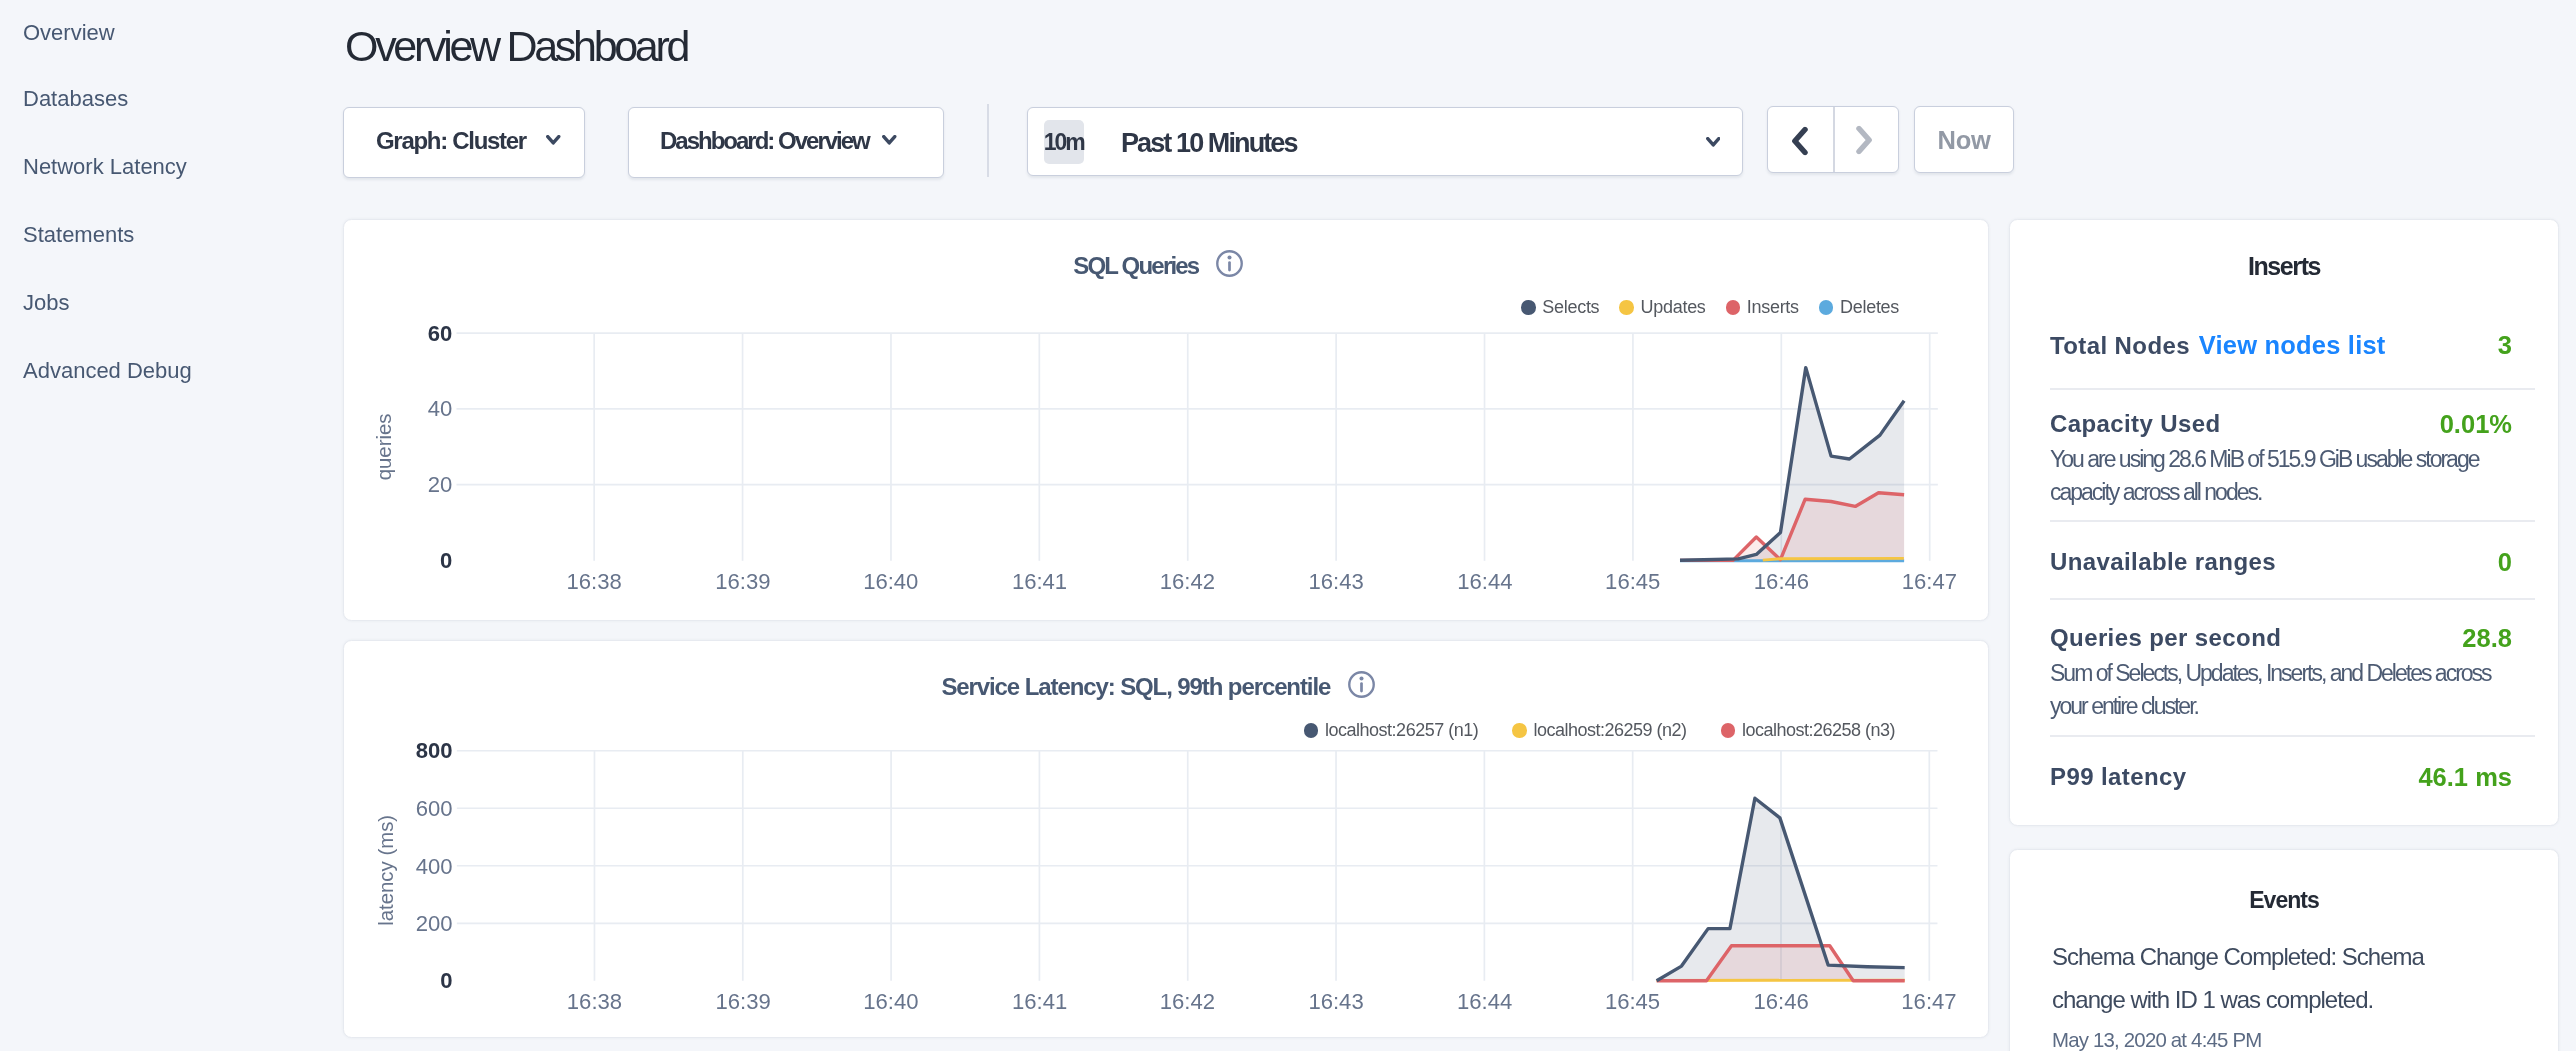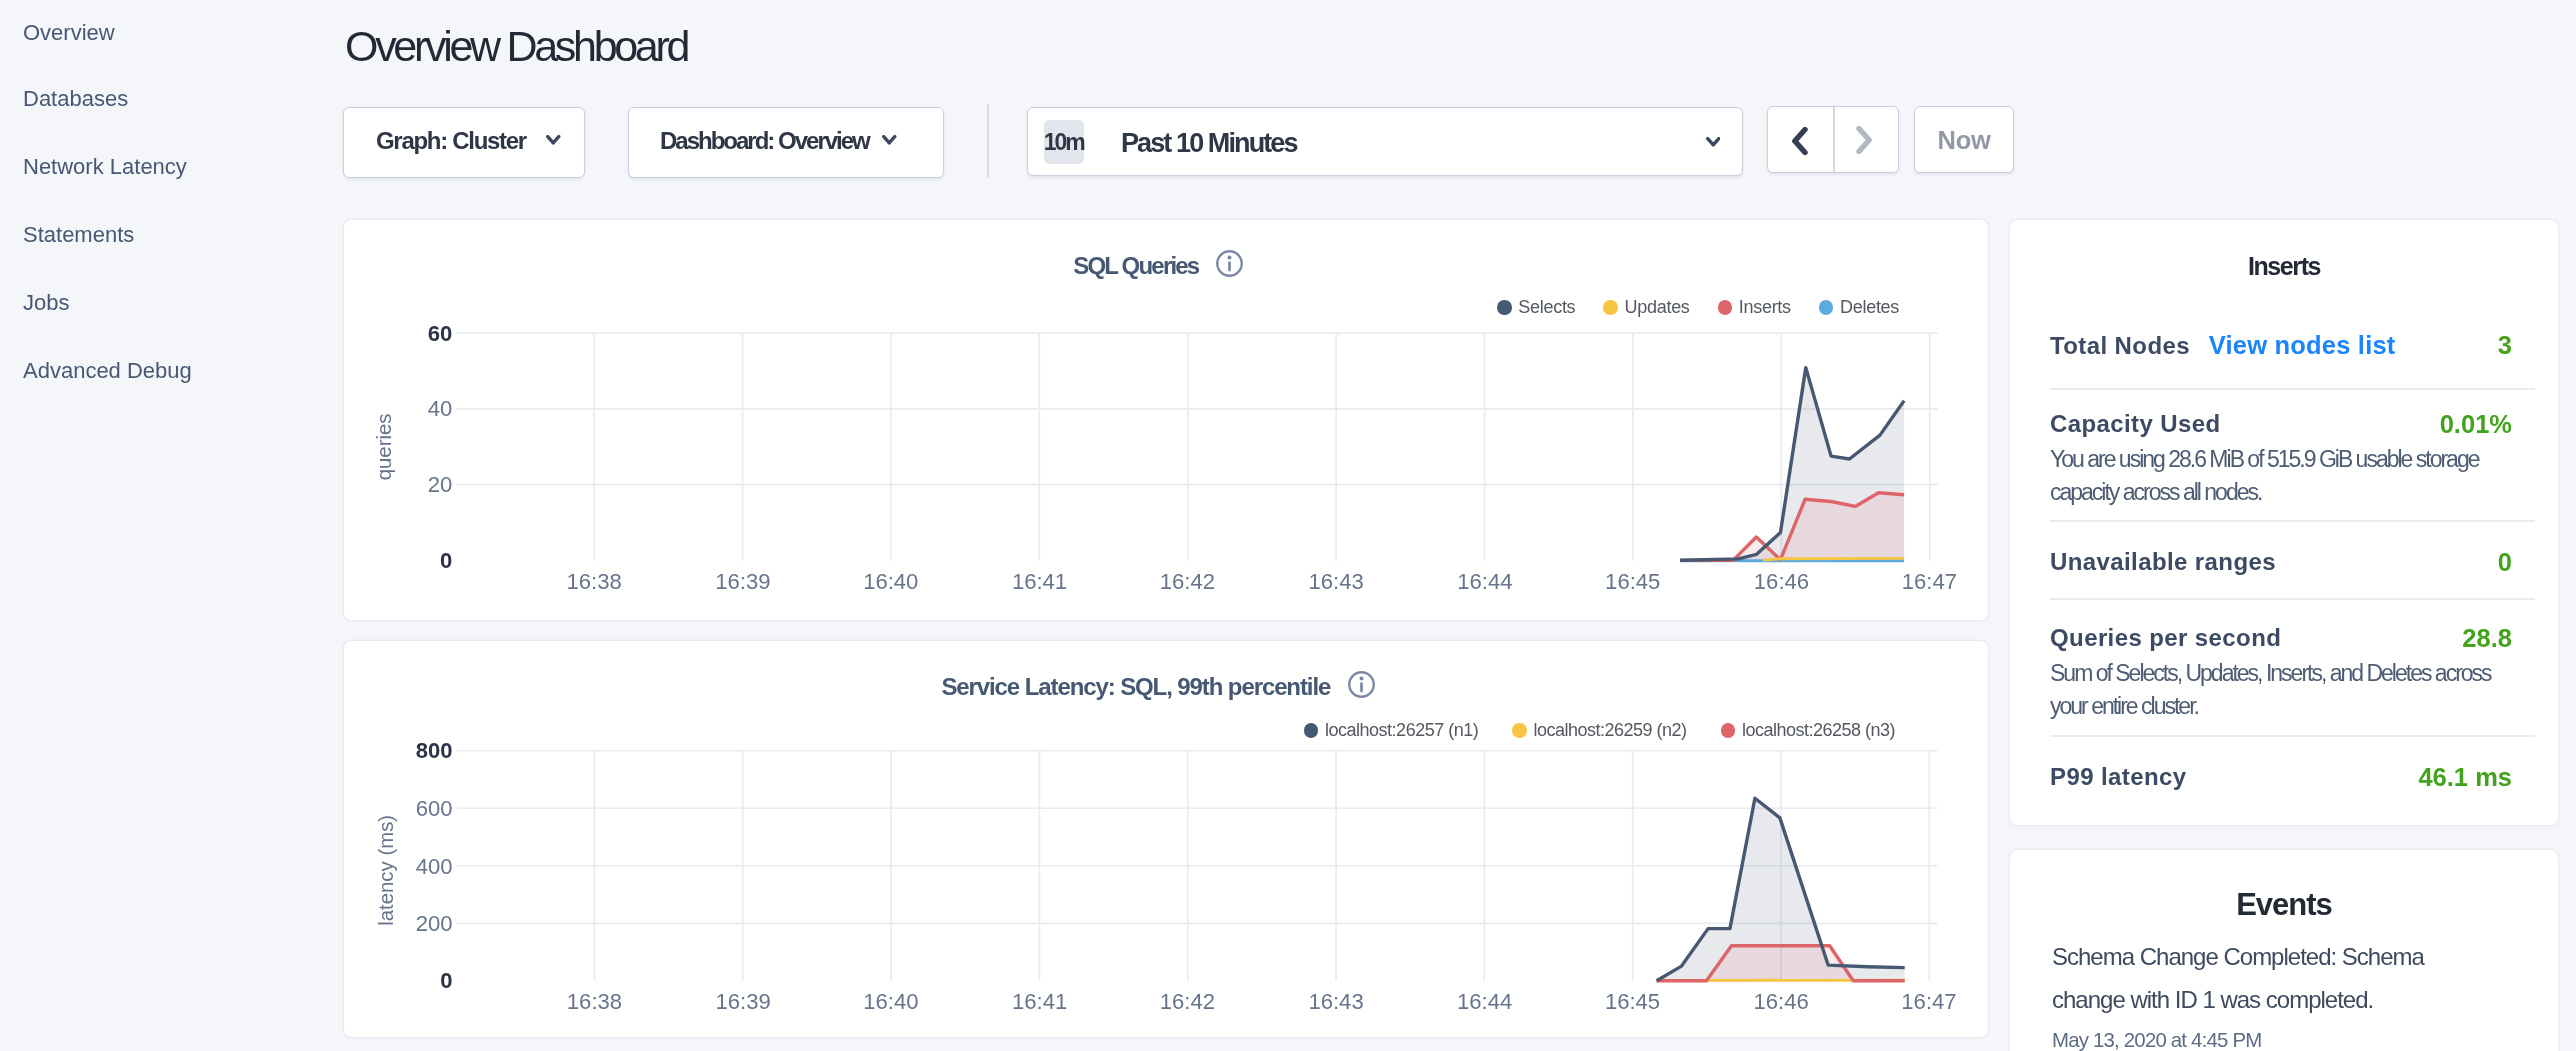--- a/index.html
+++ b/index.html
@@ -82,21 +82,21 @@
 </div>
 
 <div class="card" style="left:343px; top:219px; width:1646px; height:402px;">
   <div class="chart-title" style="letter-spacing:-1.8px;">SQL Queries
     <svg style="margin-top:-4.3px; flex:none; letter-spacing:0;" width="27" height="27" viewBox="0 0 32 32" fill="none">
         <circle cx="16" cy="16" r="14.5" stroke="#7b87a6" stroke-width="2.8"></circle>
         <circle cx="16" cy="8.8" r="2.4" fill="#7b87a6"></circle>
         <rect x="14.4" y="13.2" width="3.2" height="12.2" rx="1.6" fill="#7b87a6"></rect>
       </svg>
   </div>
-  <div class="legend" style="top:77px; right:89px; gap:28px; letter-spacing:-0.3px;">
+  <div class="legend" style="top:77px; right:89px; gap:20px; letter-spacing:-0.3px;">
     <span class="item"><span class="dot" style="background:#475872;"></span>Selects</span>
     <span class="item"><span class="dot" style="background:#f5c543;"></span>Updates</span>
     <span class="item"><span class="dot" style="background:#dd6468;"></span>Inserts</span>
     <span class="item"><span class="dot" style="background:#5caade;"></span>Deletes</span>
   </div>
   <svg class="abs" style="left:0; top:0;" width="1646" height="402" viewBox="0 0 1936 473">
     <g stroke="#e8ecf2" stroke-width="2">
       <line x1="294" y1="133" x2="294" y2="401"></line>
         <line x1="468.6" y1="133" x2="468.6" y2="401"></line>
         <line x1="643.2" y1="133" x2="643.2" y2="401"></line>
@@ -202,21 +202,21 @@
     <path d="M1544.4,399.6 L1836.4,399.3" stroke="#f5c543" stroke-width="3.4" fill="none"></path>
     <path d="M1544.4,400 L1603.1,400 L1632.5,358.8 L1748.2,358.8 L1775.8,400 L1836.4,400" stroke="#dd6468" stroke-width="4" fill="none" stroke-linejoin="round"></path>
     <path d="M1544.4,400 L1573.7,382.7 L1605,338.6 L1630.7,338.6 L1660.1,185.1 L1689.5,208.2 L1746.4,381.6 L1792.3,383.4 L1836.4,384.5" stroke="#475872" stroke-width="4" fill="none" stroke-linejoin="round"></path>
   </svg>
 </div>
 
 <div class="card" style="left:2009px; top:219px; width:550px; height:607px;">
   <div class="abs" style="width:100%; top:32px; text-align:center; font-size:25px; font-weight:700; color:#242a35; letter-spacing:-1.4px;">Inserts</div>
   <div class="abs" style="left:40px; top:111px; right:24px; height:31px;">
     <span class="sum-head">Total Nodes</span>
-    <span style="color:#1a85ff; font-weight:700; font-size:25.5px; margin-left:15px; letter-spacing:0.2px;">View nodes list</span>
+    <span style="color:#1a85ff; font-weight:700; font-size:25.5px; margin-left:5px; letter-spacing:0.2px;">View nodes list</span>
     <span class="green abs" style="right:22px; top:0;">3</span>
   </div>
   <div class="sep" style="top:168px;"></div>
   <div class="abs" style="left:40px; top:190px; right:24px;">
     <span class="sum-head">Capacity Used</span>
     <span class="green abs" style="right:22px; top:0;">0.01%</span>
     <div class="sum-desc" style="margin-top:5.1px;">You are using 28.6 MiB of 515.9 GiB usable storage capacity across all nodes.</div>
   </div>
   <div class="sep" style="top:300px;"></div>
   <div class="abs" style="left:40px; top:328px; right:24px;">
@@ -230,17 +230,17 @@
     <div class="sum-desc" style="margin-top:5.1px;">Sum of Selects, Updates, Inserts, and Deletes across<br>your entire cluster.</div>
   </div>
   <div class="sep" style="top:515px;"></div>
   <div class="abs" style="left:40px; top:543px; right:24px;">
     <span class="sum-head">P99 latency</span>
     <span class="green abs" style="right:22px; top:0;">46.1 ms</span>
   </div>
 </div>
 
 <div class="card" style="left:2009px; top:849px; width:550px; height:221px;">
-  <div class="abs" style="width:100%; top:37px; text-align:center; font-size:31px; font-weight:700; color:#242a35; letter-spacing:-1px;">Events</div>
+  <div class="abs" style="width:100%; top:37px; text-align:center; font-size:23px; font-weight:700; color:#242a35; letter-spacing:-1px;">Events</div>
   <div class="abs" style="left:42px; top:85px; right:34px; font-size:24px; letter-spacing:-1px; color:#3e4a5e; line-height:43px;">Schema Change Completed: Schema<br>change with ID 1 was completed.</div>
   <div class="abs" style="left:42px; top:179px; font-size:20.4px; letter-spacing:-0.8px; color:#5c6b84;">May 13, 2020 at 4:45 PM</div>
 </div>
 
 
 </body></html>

